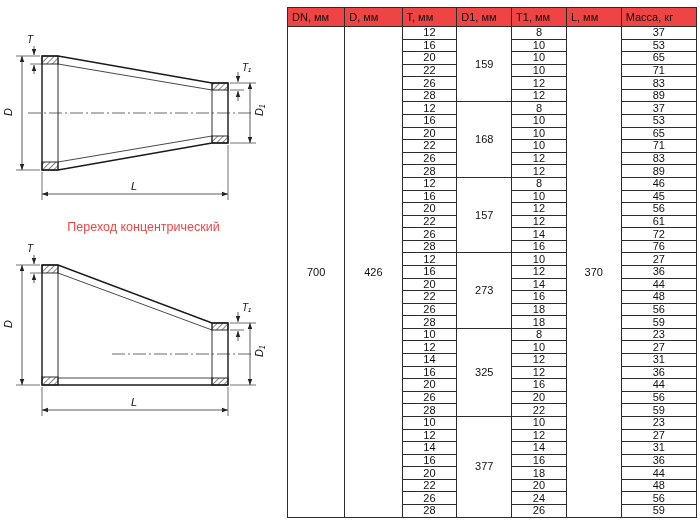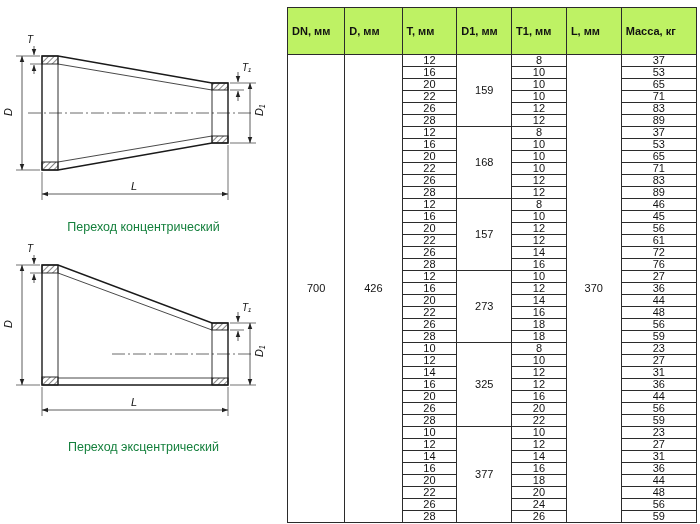--- a/index.html
+++ b/index.html
@@ -10,29 +10,29 @@
     font-family: "Liberation Sans", sans-serif;
     color: #111;
     overflow: hidden;
   }
   .page { display: flex; width: 700px; height: 524px; }
 
   
   .figures { width: 287px; min-width: 287px; padding: 8px 0 0 0; display: flex; flex-direction: column; }
   .figure { display: flex; flex-direction: column; align-items: center; }
   .figure + .figure { margin-top: 6px; }
-  .figure-caption { font-size: 12.5px; color: #15803d; margin-top: 0; }
+  .figure-caption { font-size: 12.5px; color: #ef4444; margin-top: 0; }
   svg { display: block; }
 
   
   .table-wrap { flex: 1; padding: 7px 3px 6px 0; }
   table.spec { width: 100%; height: 100%; border-collapse: collapse; table-layout: fixed; }
   .spec th {
-    background: #bef264; border: 1px solid #2b2b2b;
-    font-size: 11px; font-weight: bold; padding: 17px 0; text-align: left;
+    background: #ef4444; border: 1px solid #2b2b2b;
+    font-size: 11px; font-weight: normal; padding: 3px 0; text-align: left;
     padding-left: 4px; white-space: nowrap; overflow: hidden;
   }
   .spec td {
     border: 1px solid #2b2b2b; font-size: 11px; line-height: 1;
     text-align: center; vertical-align: middle; padding: 0; color: #111;
   }
 </style>
 </head>
 <body>
 
@@ -138,21 +138,20 @@
         <line x1="230" y1="90" x2="244" y2="90" stroke="#333" stroke-width="0.7"></line>
         <line x1="238" y1="72" x2="238" y2="82" stroke="#333" stroke-width="0.8" marker-end="url(#a2)"></line>
         <line x1="238" y1="101" x2="238" y2="91" stroke="#333" stroke-width="0.8" marker-end="url(#a2)"></line>
         <text x="242" y="71" font-size="10" font-style="italic" fill="#111">T₁</text>
 
         <line x1="42" y1="147" x2="42" y2="176" stroke="#333" stroke-width="0.7"></line>
         <line x1="228" y1="147" x2="228" y2="176" stroke="#333" stroke-width="0.7"></line>
         <line x1="42" y1="170" x2="228" y2="170" stroke="#333" stroke-width="0.8" marker-start="url(#a2)" marker-end="url(#a2)"></line>
         <text x="131" y="166" font-size="11" font-style="italic" fill="#111">L</text>
       </svg>
-      <div class="figure-caption">Переход эксцентрический</div>
     </div>
 
   </div>
 
   <div class="table-wrap">
     <table class="spec">
       <colgroup>
         <col style="width:14%">
           <col style="width:14%">
           <col style="width:13.4%">

